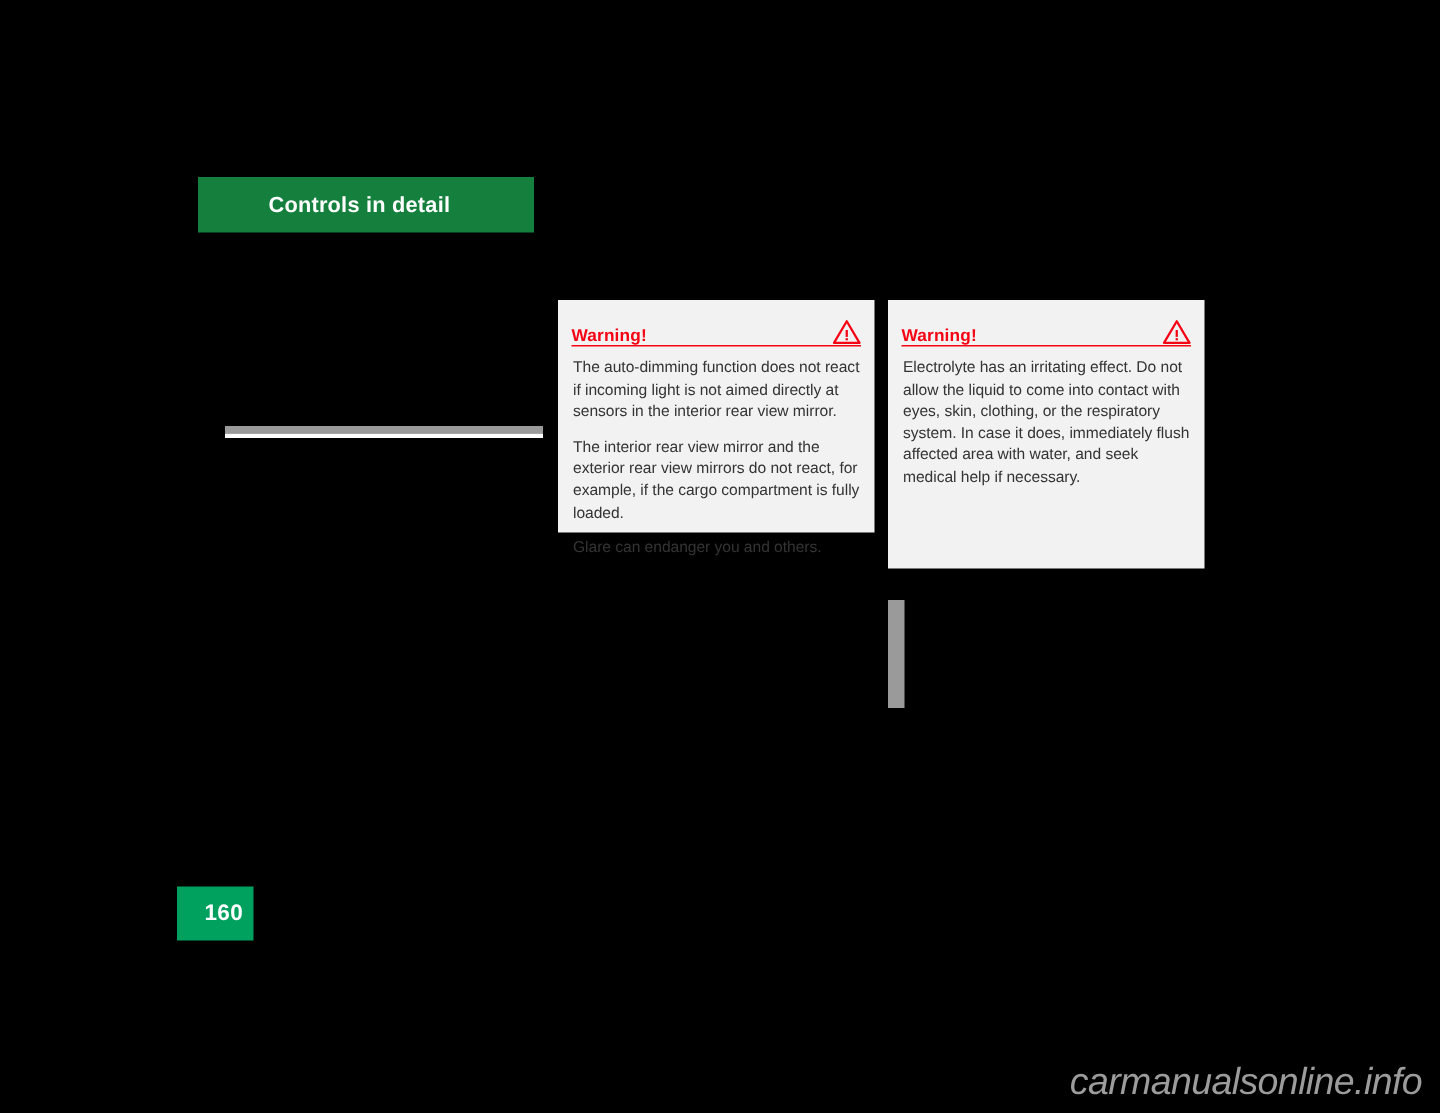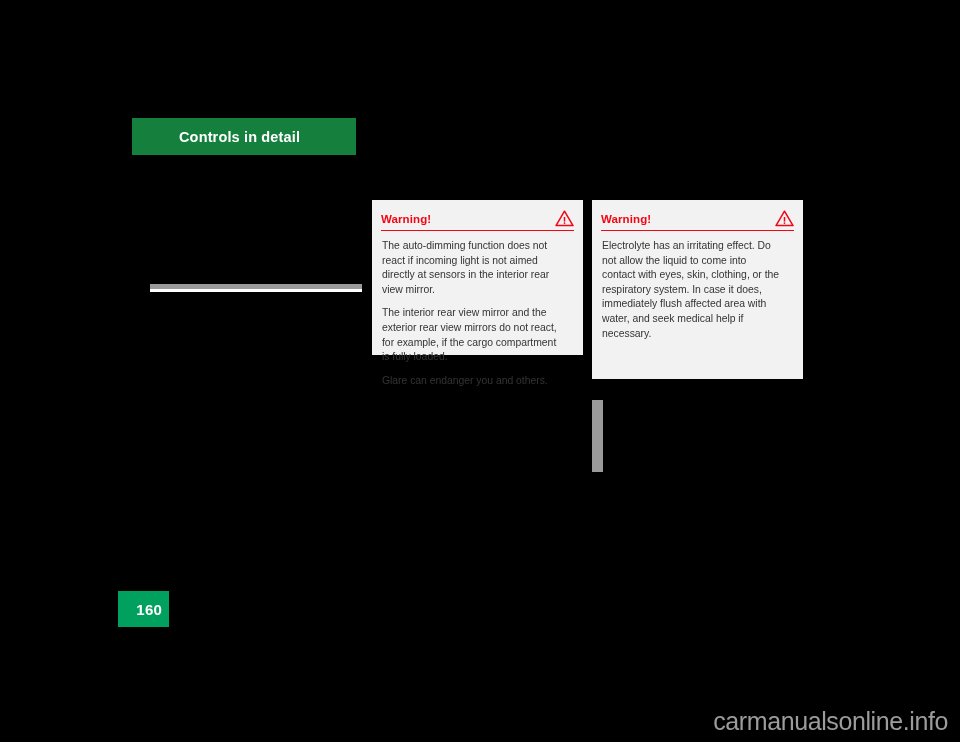--- a/index.html
+++ b/index.html
@@ -91,36 +91,36 @@
     width: 211px;
     height: 179px;
   }
 
   .warning-head {
     position: relative;
     height: 30px;
     border-bottom: 1.5px solid #F50514;
     margin: 0 9px;
     display: flex;
-    align-items: center;
+    align-items: flex-end;
     justify-content: space-between;
   }
   .warning-title {
     color: #F50514;
     font-size: 11.5px;
     font-weight: bold;
     letter-spacing: 0.1px;
     padding-top: 7px;
   }
   .warning-icon {
     padding-top: 7px;
     line-height: 0;
   }
   .warning-body {
-    padding: 8px 23px 0 10px;
+    padding: 8px 8px 0 10px;
   }
   .warning-body p {
     margin: 0 0 9px 0;
     color: #343434;
     font-size: 10.4px;
     line-height: 14.6px;
     letter-spacing: -0.02px;
   }
   .warning-body p:last-child {
     margin-bottom: 16px;
@@ -148,20 +148,21 @@
 
   
   #watermark {
     position: absolute;
     right: 12px;
     bottom: 6px;
     color: #9C9C9C;
     font-size: 25px;
     letter-spacing: -0.4px;
     white-space: nowrap;
+    font-style: italic;
   }
 </style>
 </head>
 <body>
 
 <div id="page">
 
   <div id="chapter-header">
     <span class="label">Controls in detail</span>
   </div>

